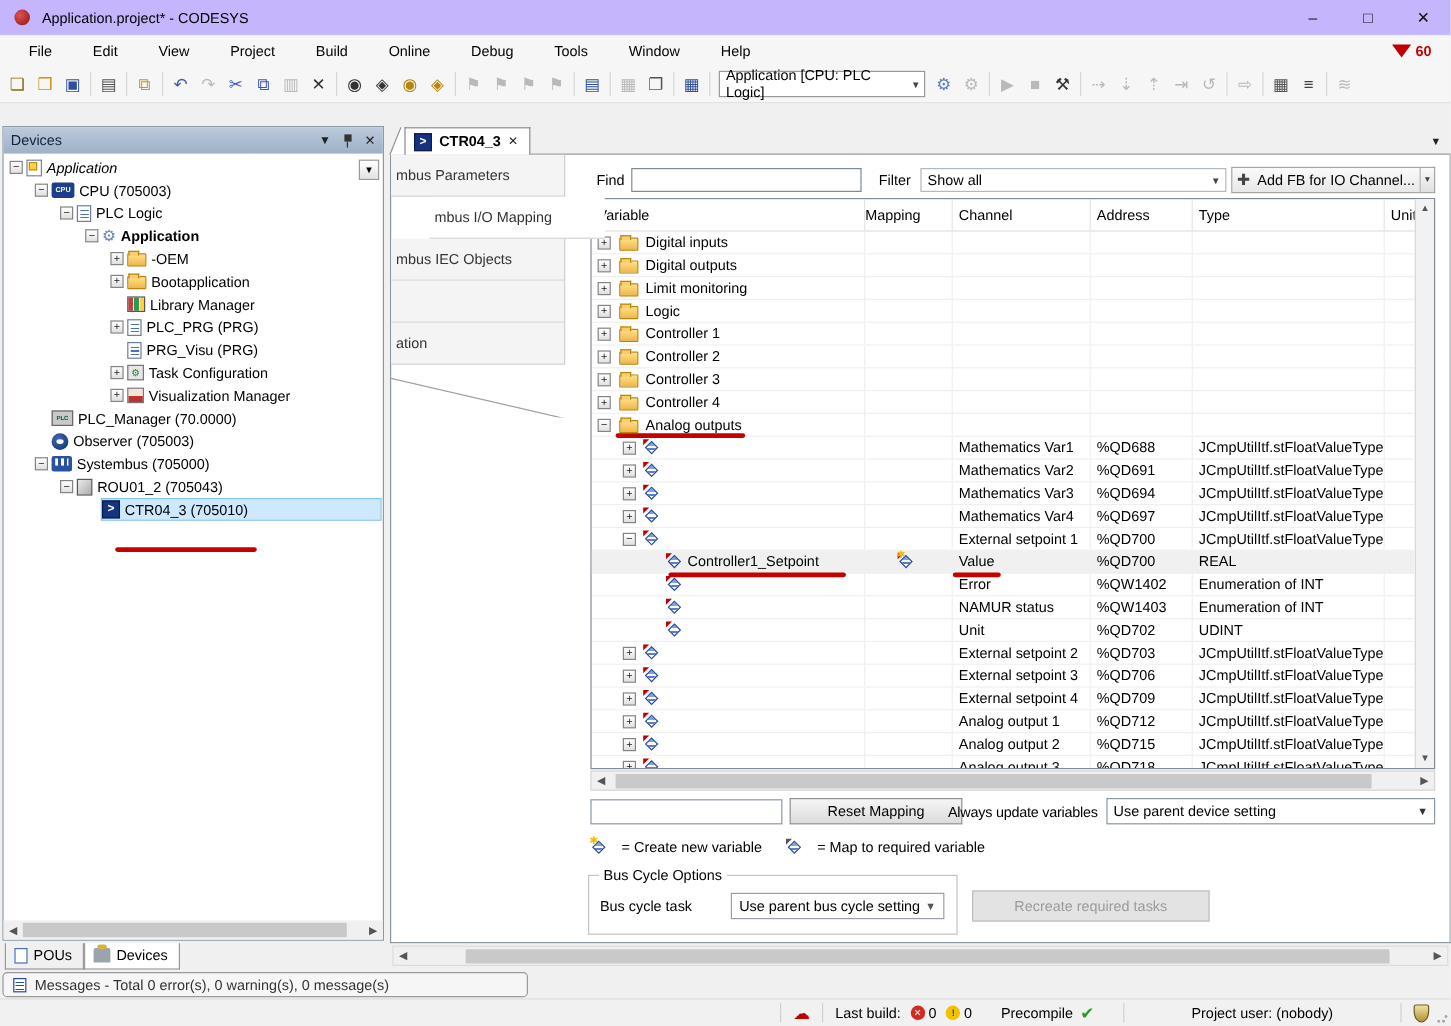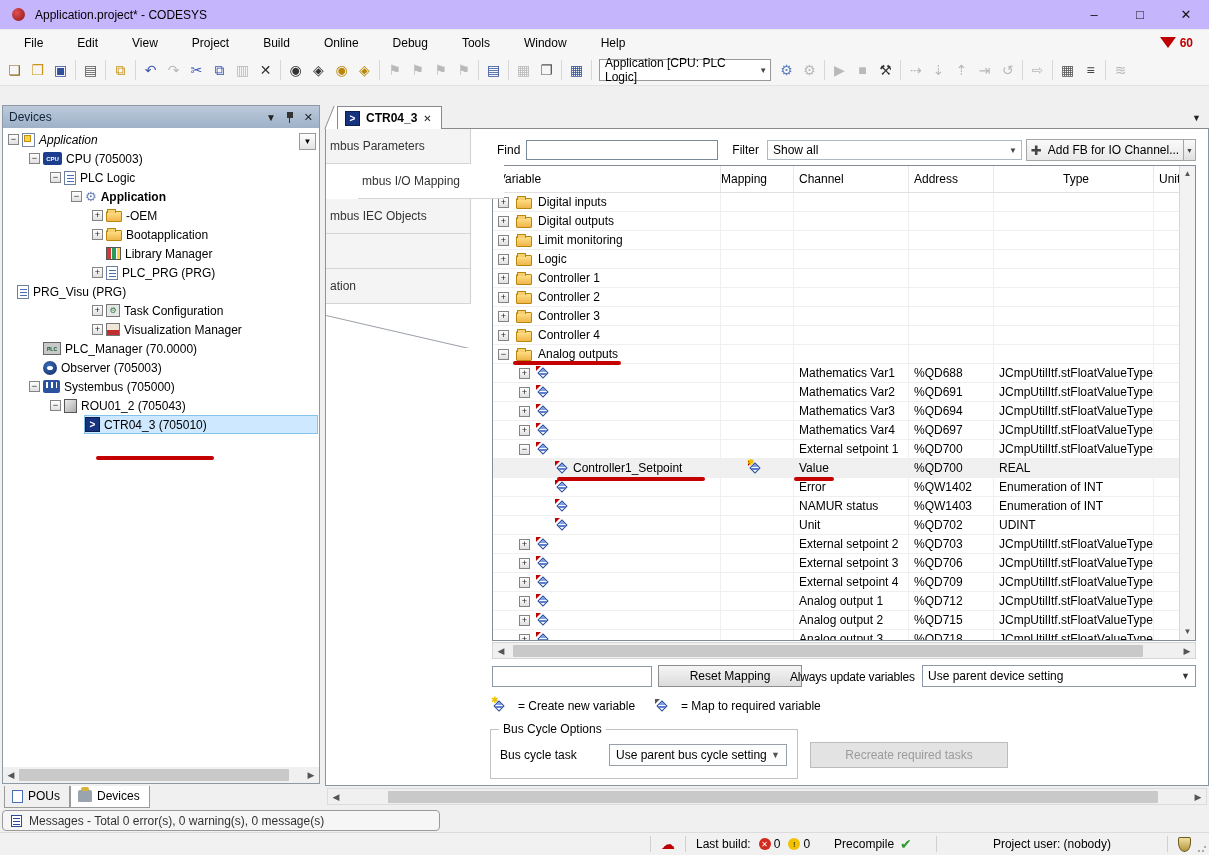--- a/index.html
+++ b/index.html
@@ -122,21 +122,21 @@
   #io-header { display:flex; height:27px; border-bottom:1px solid #e0e0e0; }
   .hcell { border-right:1px solid #e6e6e6; padding:6px 0 0 5px; flex:none; }
   #io-rows { position:relative; height:447px; overflow:hidden; }
   .iorow { display:flex; height:19px; border-bottom:1px solid #efefef; align-items:center; }
   .iorow.hl { background:#f0f0f0; }
   .cell { flex:none; height:100%; border-right:1px solid #efefef; display:flex; align-items:center; padding-left:5px; overflow:hidden; white-space:nowrap; position:relative; }
   .c-var { width:228px; }
   .c-map { width:73px; justify-content:center; padding-left:0; }
   .c-chan { width:115px; }
   .c-addr { width:85px; }
-  .c-type { width:160px;text-align:center; }
+  .c-type { width:160px; }
   .c-unit { width:25px; border-right:none; }
   #io-vscroll { width:16px; background:#f2f2f2; border-left:1px solid #d8d8d8; display:flex; flex-direction:column; }
   .vbtn { height:16px; text-align:center; font-size:8px; color:#555; line-height:16px; }
   #io-vscroll .vtrack { flex:1; }
 
   
   .vicon { position:relative; width:14px; height:14px; flex:none; margin-right:4px; }
   .vicon .diamond { position:absolute; left:3px; top:3px; width:8px; height:8px; transform:rotate(45deg); border:1px solid #2a4a9a; background:linear-gradient(135deg,#7ea0e8 0 35%,#fff 35% 55%,#5b7fd0 55% 75%,#fff 75%); }
   .vicon .corner { position:absolute; left:0; top:0; width:0; height:0; border-style:solid; border-width:5px 5px 0 0; border-color:#c00000 transparent transparent transparent; }
   .vicon .spark { position:absolute; left:-1px; top:-4px; color:#e8c000; font-size:9px; font-weight:bold; }
@@ -311,21 +311,21 @@
             <span class="tlabel">Library Manager</span>
           </span>
         </div>
         <div class="trow" style="padding-left: 89px;">
           <span class="exp">+</span>
           <span class="node">
             <span class="ticon i-page"></span>
             <span class="tlabel">PLC_PRG (PRG)</span>
           </span>
         </div>
-        <div class="trow" style="">
+        <div class="trow" style="padding-left: 89px;">
           <span class="exp-spacer"></span>
           <span class="node">
             <span class="ticon i-page"></span>
             <span class="tlabel">PRG_Visu (PRG)</span>
           </span>
         </div>
         <div class="trow" style="padding-left: 89px;">
           <span class="exp">+</span>
           <span class="node">
             <span class="ticon i-task">⚙</span>

